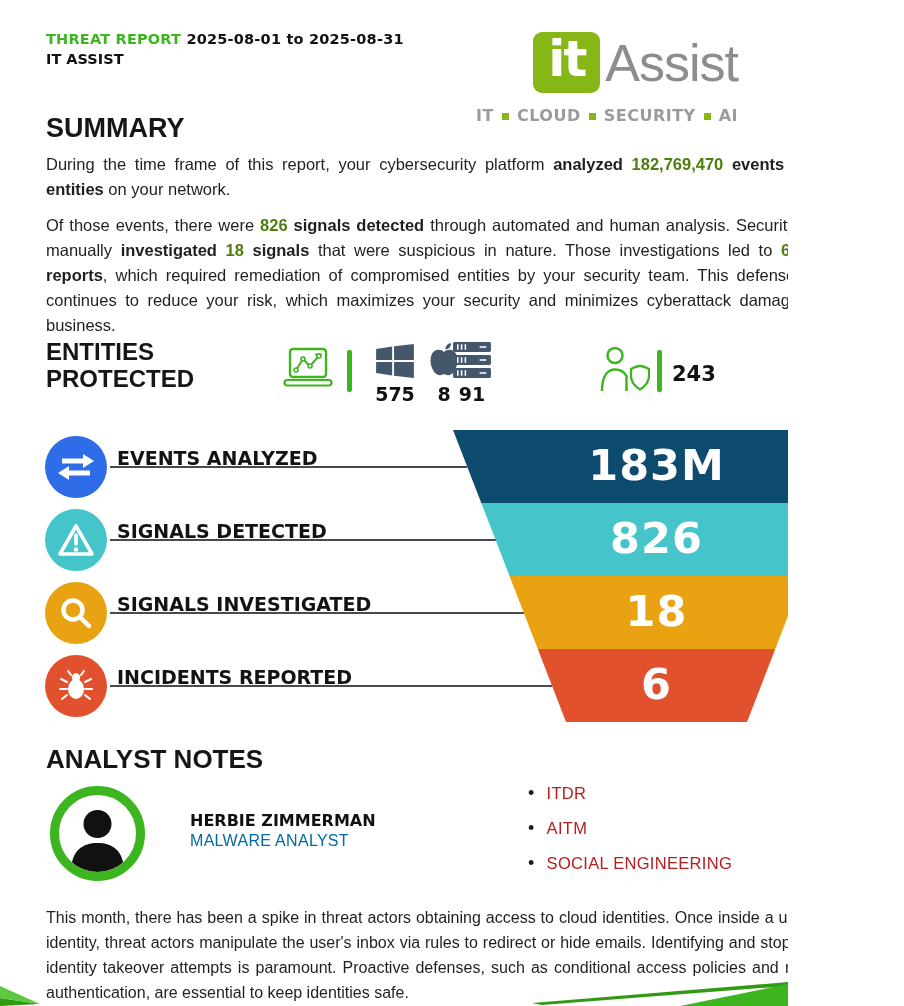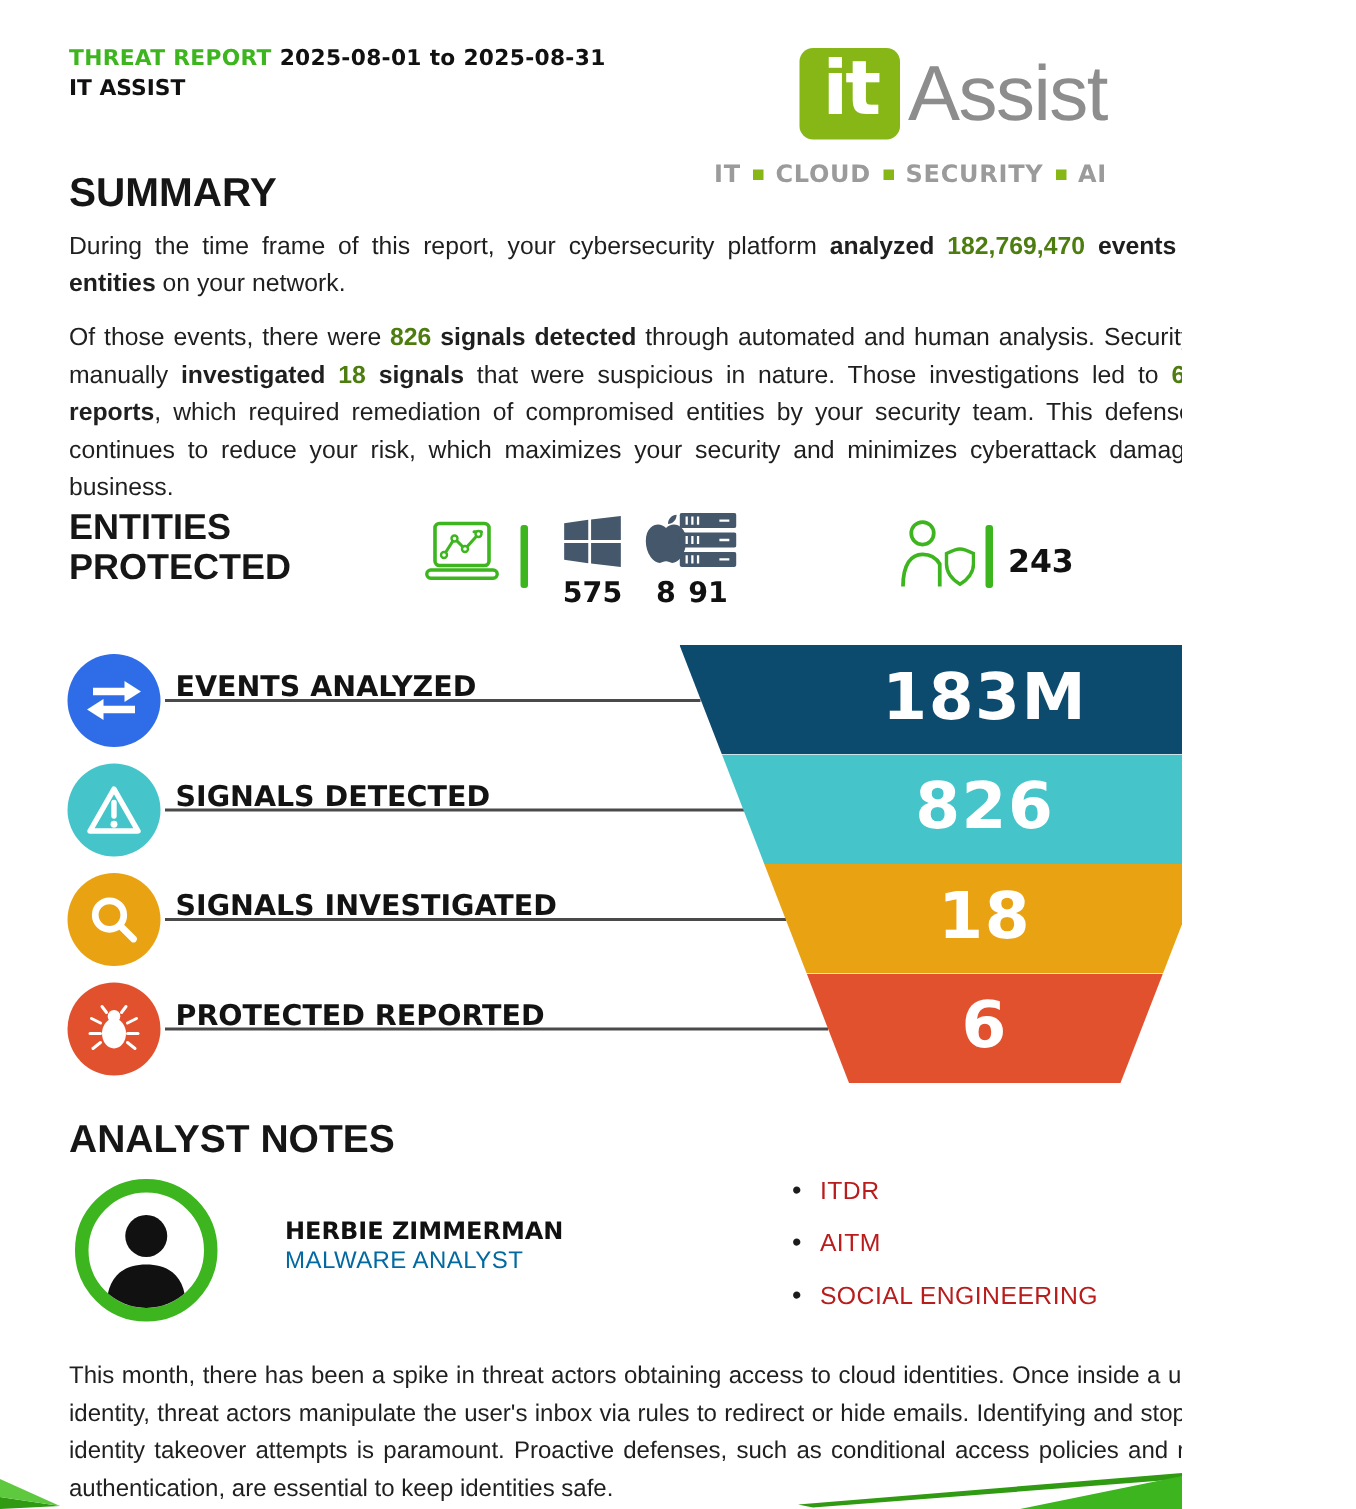--- a/index.html
+++ b/index.html
@@ -222,21 +222,21 @@
           <line x1="27" y1="14" x2="33" y2="11"></line>
         <line x1="9" y1="21" x2="2" y2="21"></line>
           <line x1="27" y1="21" x2="34" y2="21"></line>
         <line x1="9" y1="27" x2="4" y2="31"></line>
           <line x1="27" y1="27" x2="32" y2="31"></line>
       </g>
       <circle cx="18" cy="9.5" r="4.2" fill="#fff"></circle>
       <ellipse cx="18" cy="21" rx="8" ry="10" fill="#fff"></ellipse>
     </svg>
   </div>
-  <div class="abs frow-label" style="top:666px;">PROTECTED REPORTED</div>
+  <div class="abs frow-label" style="top:666px;">INCIDENTS REPORTED</div>
   <div class="abs frow-line" style="top:685px; width:442px;"></div>
 
   <div class="abs funnel">
     <div class="fseg fseg0" style="background: #0c4a6e;"><span>183M</span></div>
     <div class="fseg fseg1" style="background: rgb(69, 197, 202);"><span>826</span></div>
     <div class="fseg fseg2" style="background: rgb(233, 163, 18);"><span>18</span></div>
     <div class="fseg fseg3" style="background: rgb(226, 81, 46);"><span>6</span></div>
   </div>
 
   <div class="abs h1 analyst-title">ANALYST NOTES</div>

